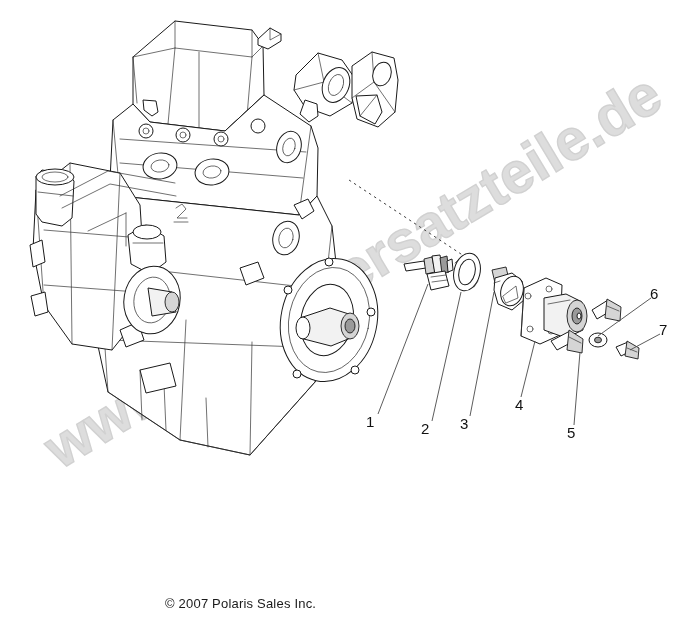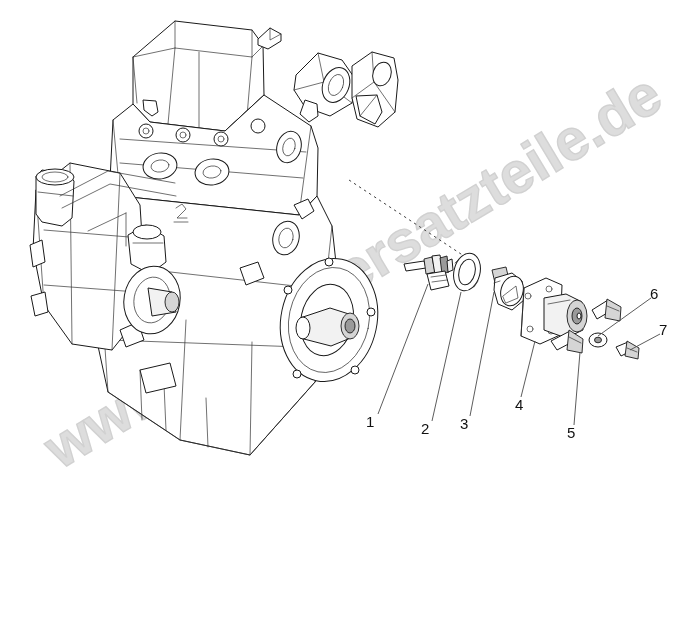--- a/index.html
+++ b/index.html
@@ -300,14 +300,15 @@
   </svg>
 
   <div class="callout-label" style="left:366px; top:414px;">1</div>
   <div class="callout-label" style="left:421px; top:421px;">2</div>
   <div class="callout-label" style="left:460px; top:416px;">3</div>
   <div class="callout-label" style="left:515px; top:397px;">4</div>
   <div class="callout-label" style="left:567px; top:425px;">5</div>
   <div class="callout-label" style="left:650px; top:286px;">6</div>
   <div class="callout-label" style="left:659px; top:322px;">7</div>
 
+  <div class="copyright">© 2007 Polaris Sales Inc.</div>
 
 </div>
 
 </body></html>

